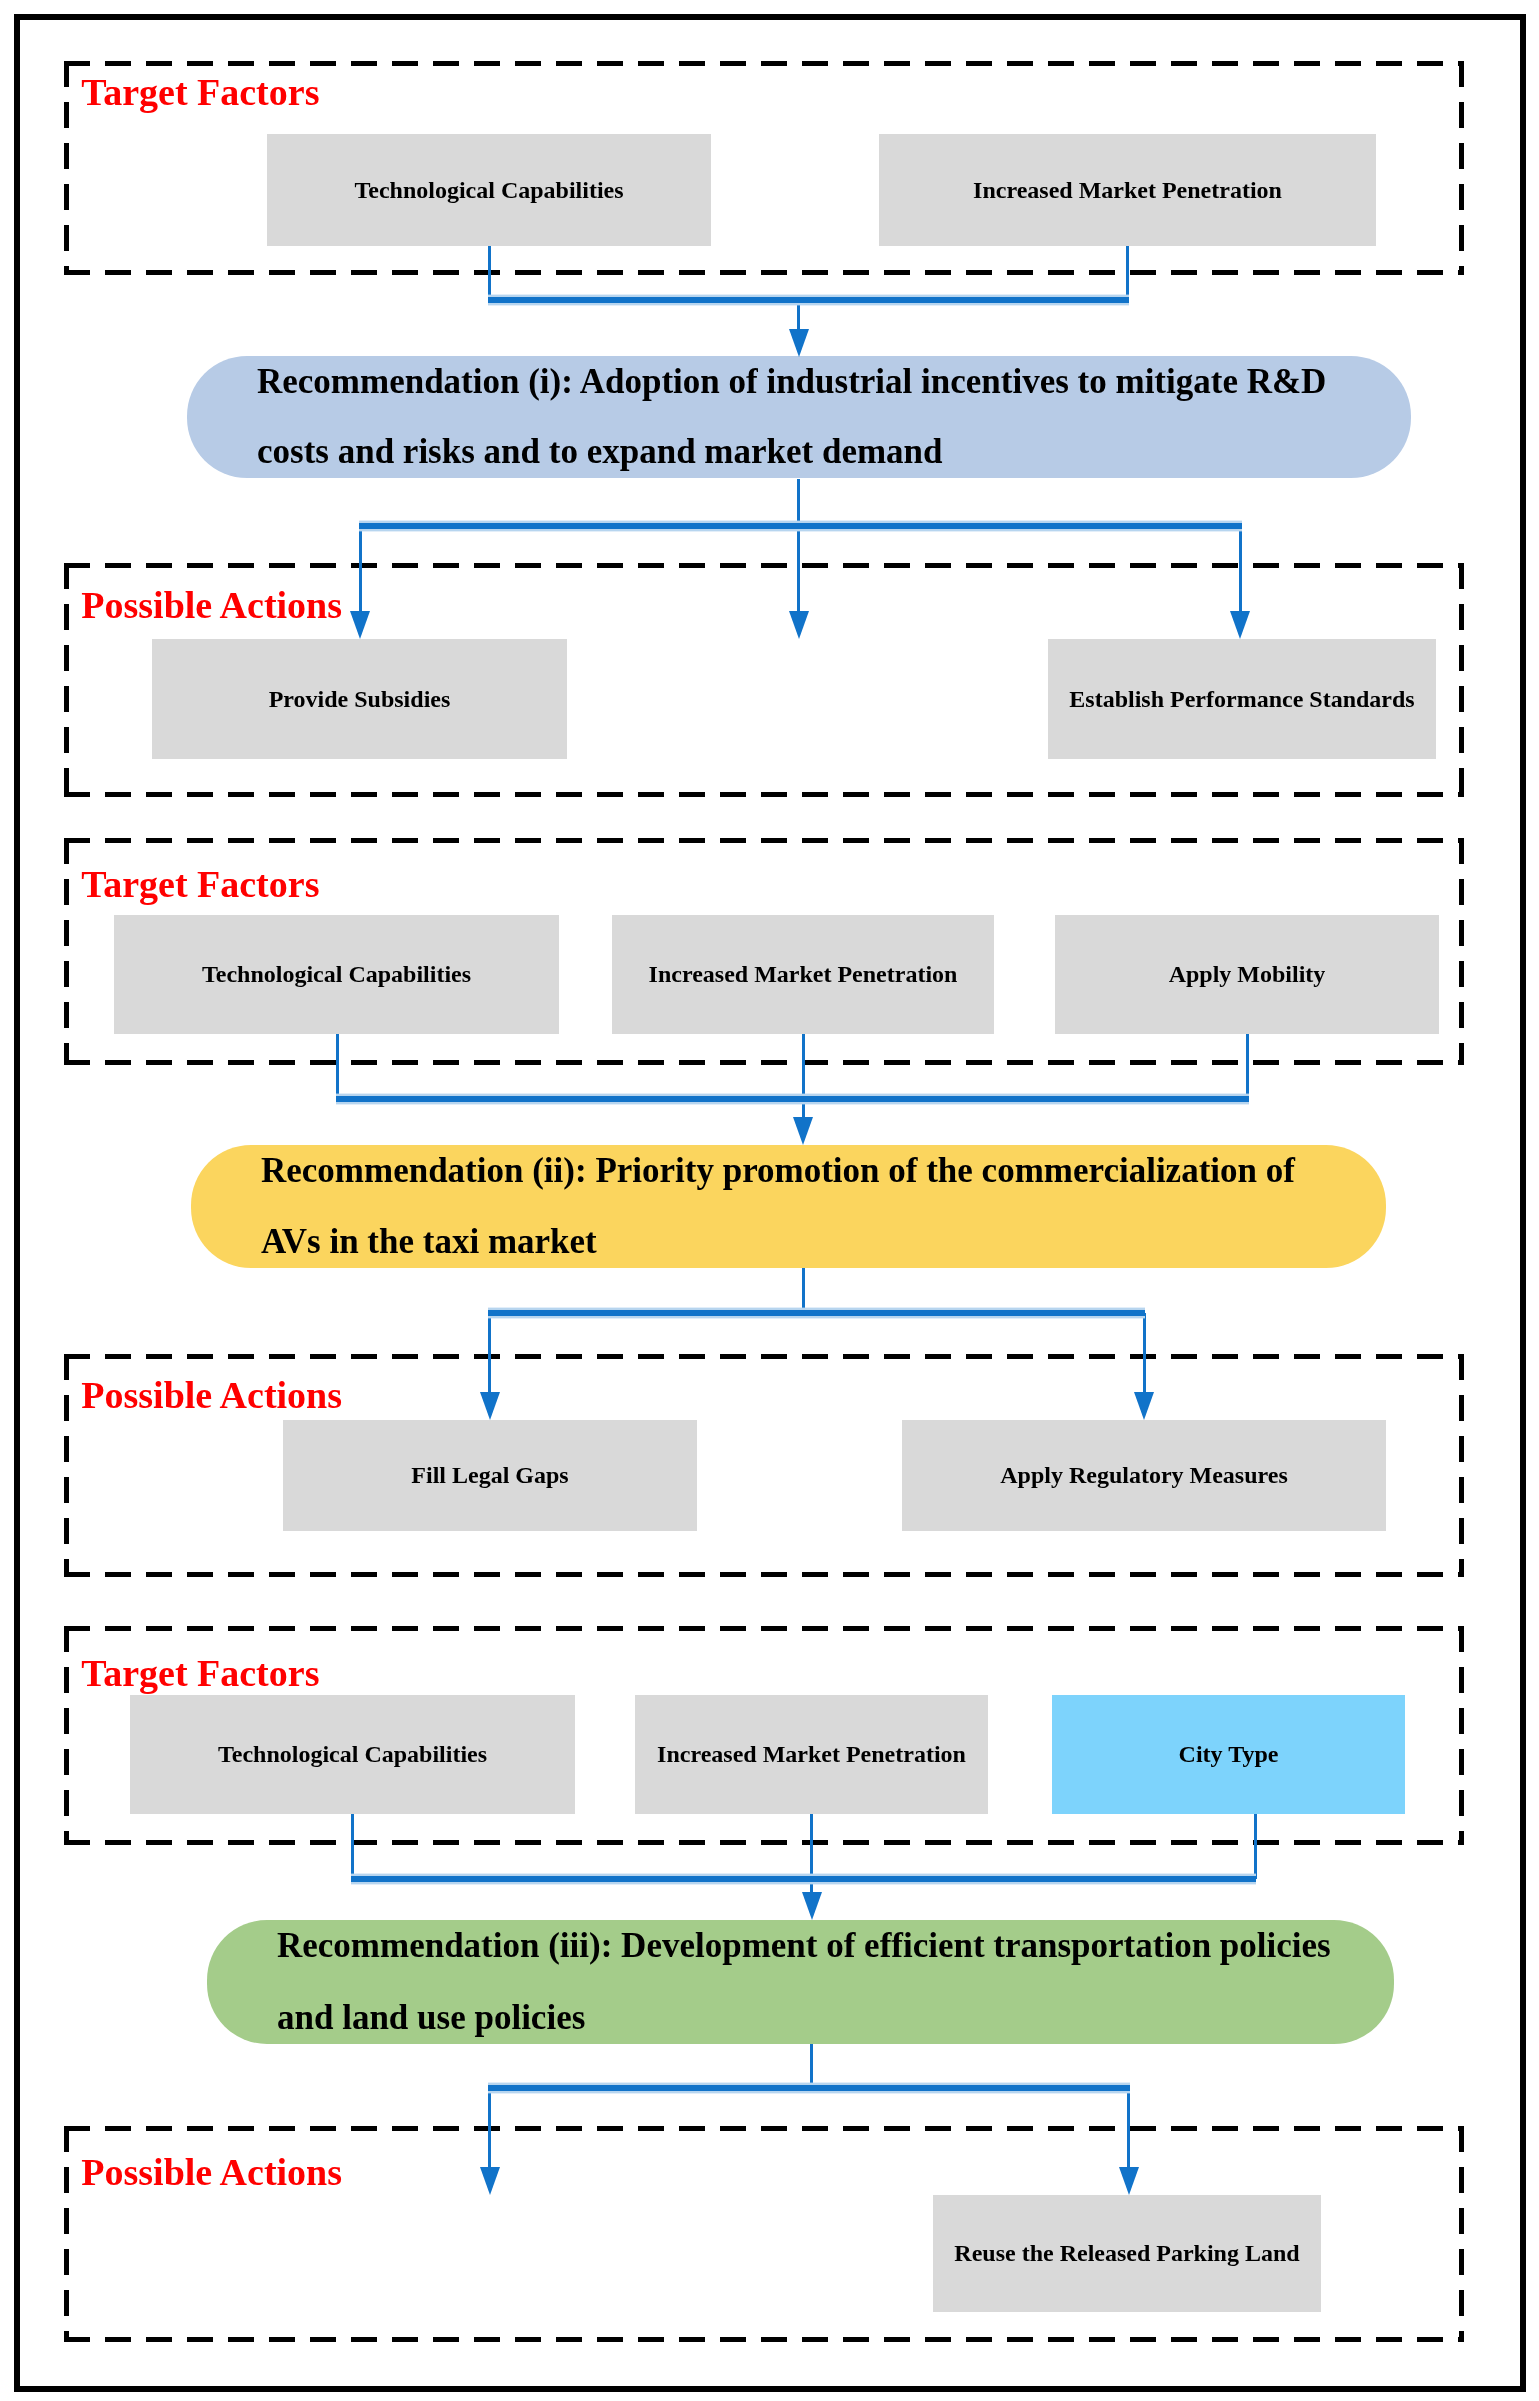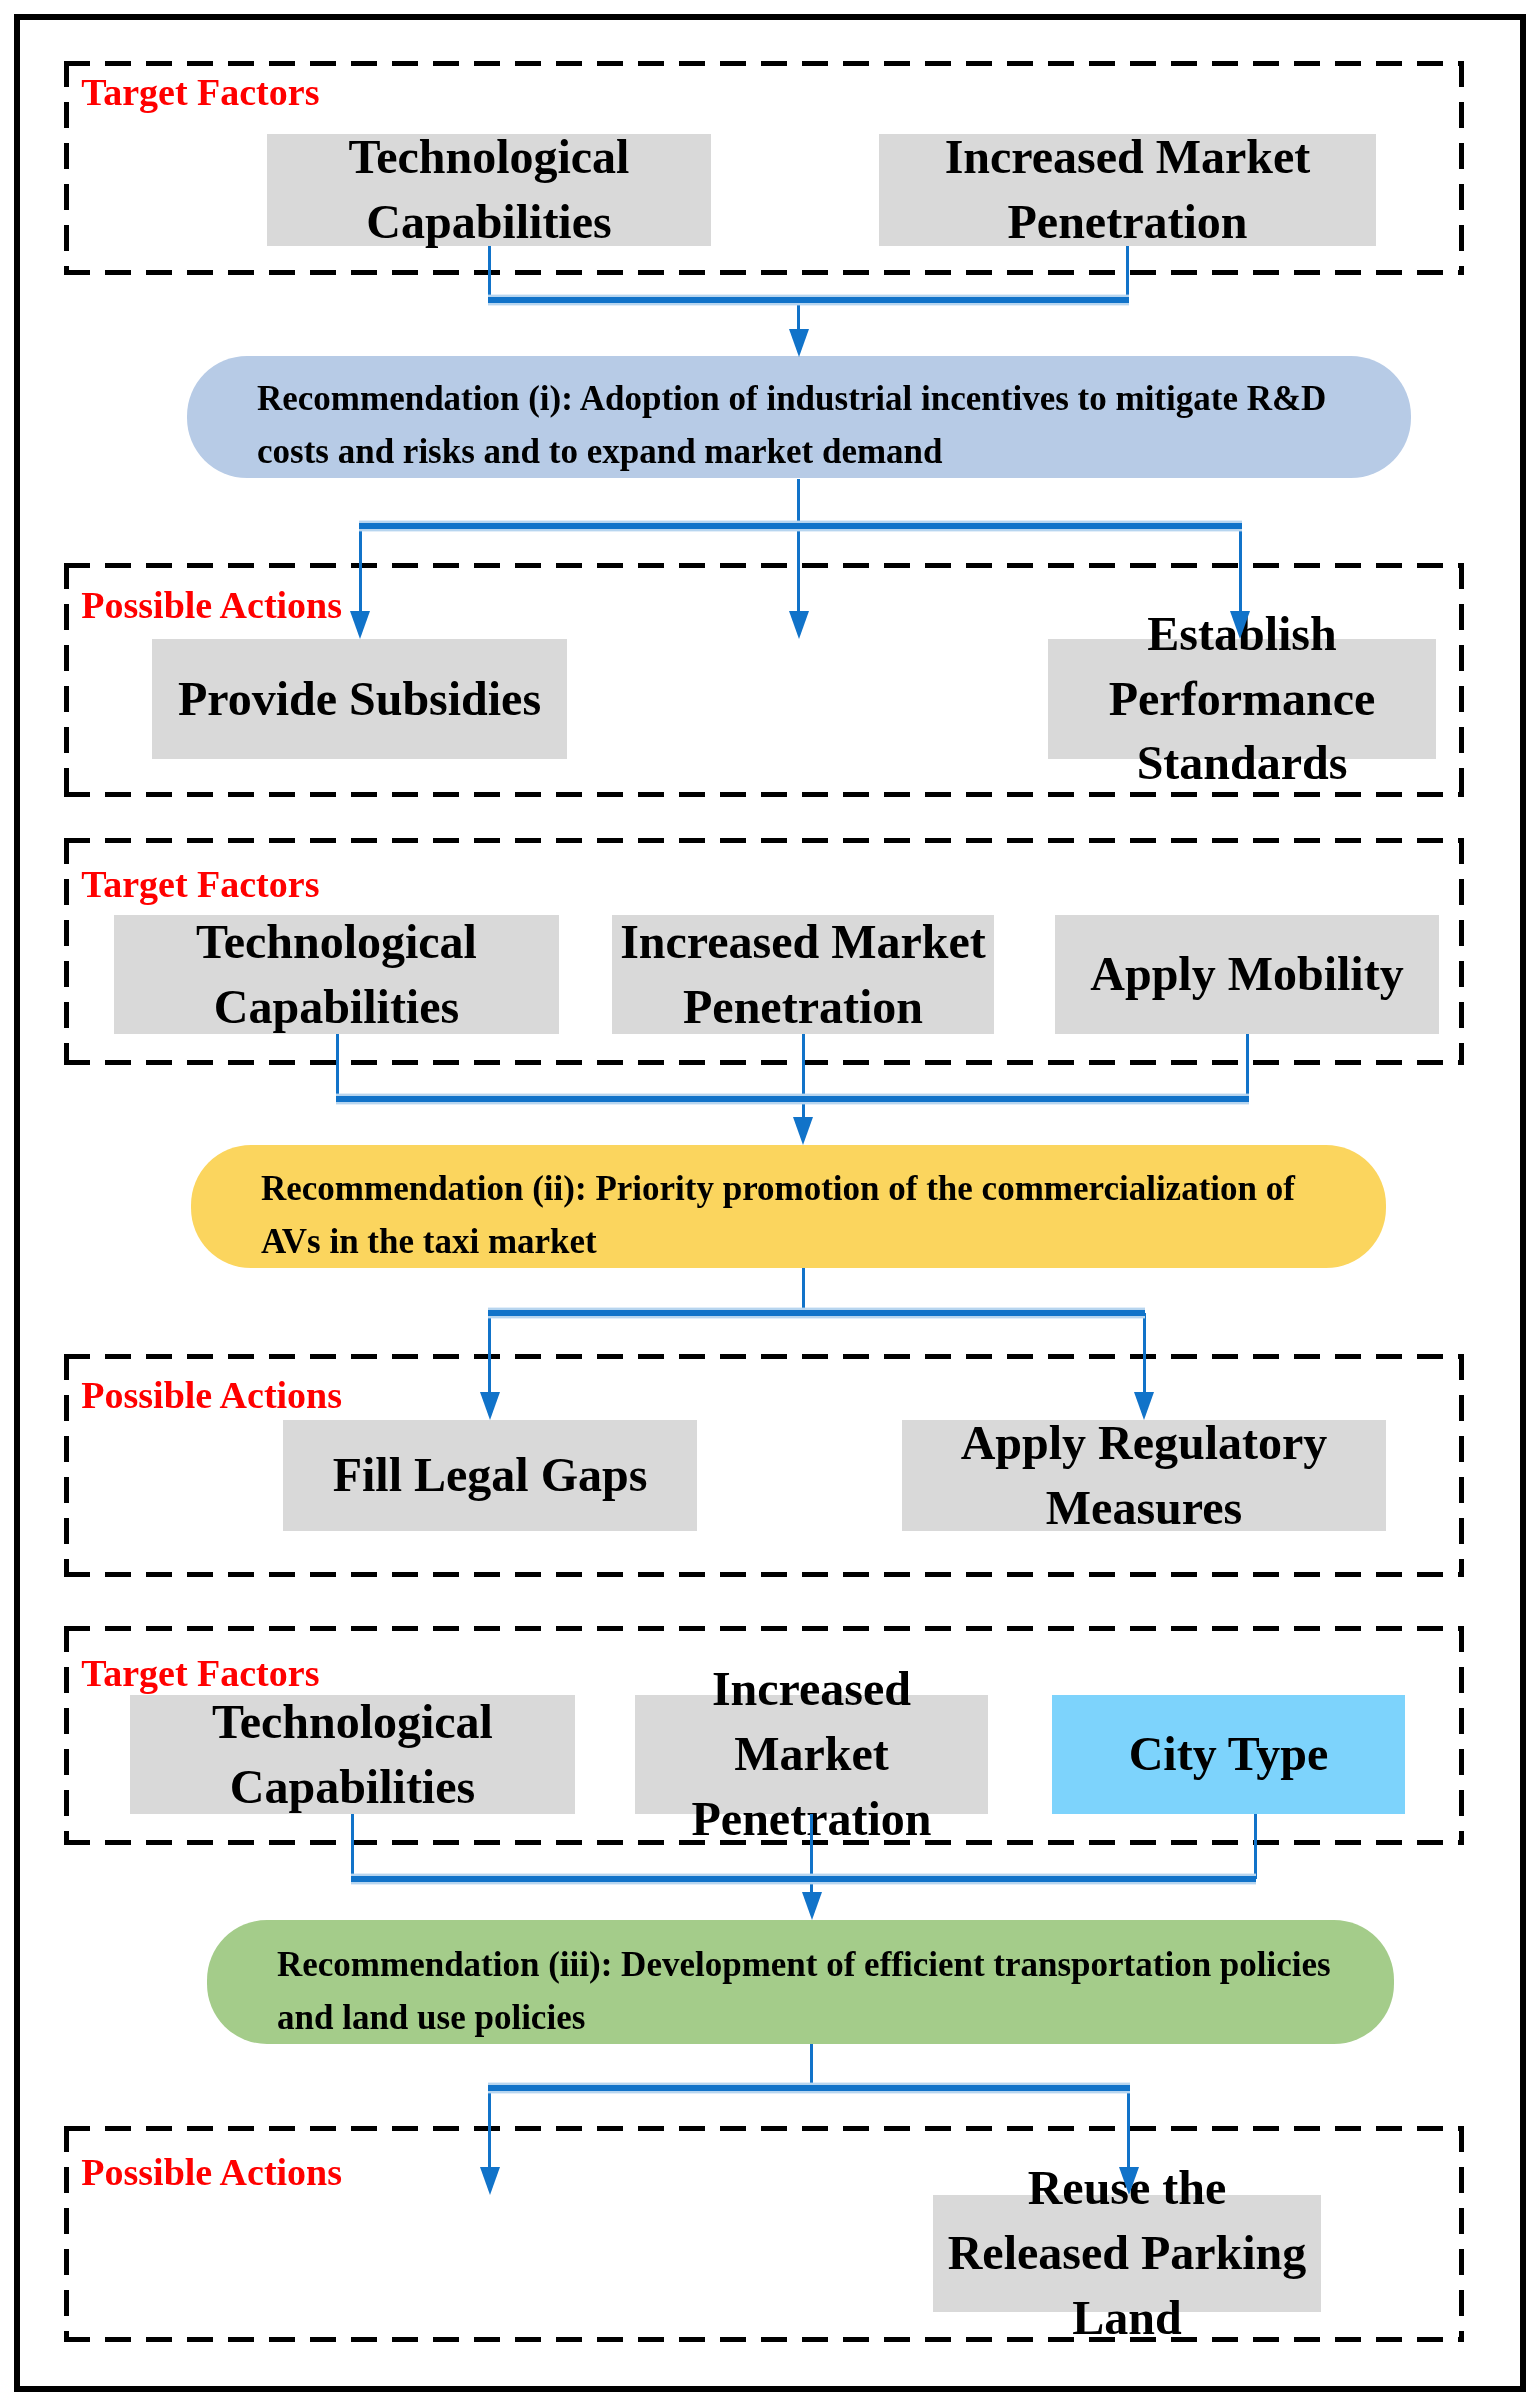--- a/index.html
+++ b/index.html
@@ -6,24 +6,24 @@
   body{font-family:"Liberation Serif", serif;}
   #canvas{position:relative;width:1540px;height:2406px;background:#ffffff;overflow:hidden;}
   .frame{position:absolute;left:14.4px;top:14.4px;right:14.4px;bottom:14.4px;border:6.7px solid #000;}
   .dashed-section{position:absolute;left:64px;width:1400px;}
   .edge{position:absolute;}
   .edge.h{left:0;right:0;height:5.3px;background:repeating-linear-gradient(90deg,#000 0 26px,transparent 26px 41px);}
   .edge.v{top:0;bottom:0;width:5.3px;background:repeating-linear-gradient(180deg,#000 0 26px,transparent 26px 41px);}
   .edge.t{top:0;} .edge.b{bottom:0;} .edge.l{left:0;} .edge.r{right:0;}
   .red-label{position:absolute;font-weight:bold;font-size:38px;line-height:1.1;}
   .gbox{position:absolute;display:flex;align-items:center;justify-content:center;
-        text-align:center;font-weight:bold;font-size:48px;line-height:1.35;
+        text-align:center;font-weight:bold;font-size:24px;line-height:1.35;
         padding:0 4.8px;box-sizing:border-box;color:#000;}
   .rec{position:absolute;border-radius:60px;display:flex;flex-direction:column;
-       justify-content:flex-end;box-sizing:border-box;padding-left:70px;padding-right:19px;
+       justify-content:space-between;box-sizing:border-box;padding-left:70px;padding-right:19px;
        font-weight:bold;font-size:35px;line-height:1.5;color:#000;}
   .rec .ln{white-space:nowrap;}
   .vline{position:absolute;width:2.9px;}
   .hbar{position:absolute;height:5.8px;}
   .ahead{position:absolute;width:0;height:0;border-left:10px solid transparent;border-right:10px solid transparent;}
 </style>
 </head>
 <body>
 
 <div id="canvas">

